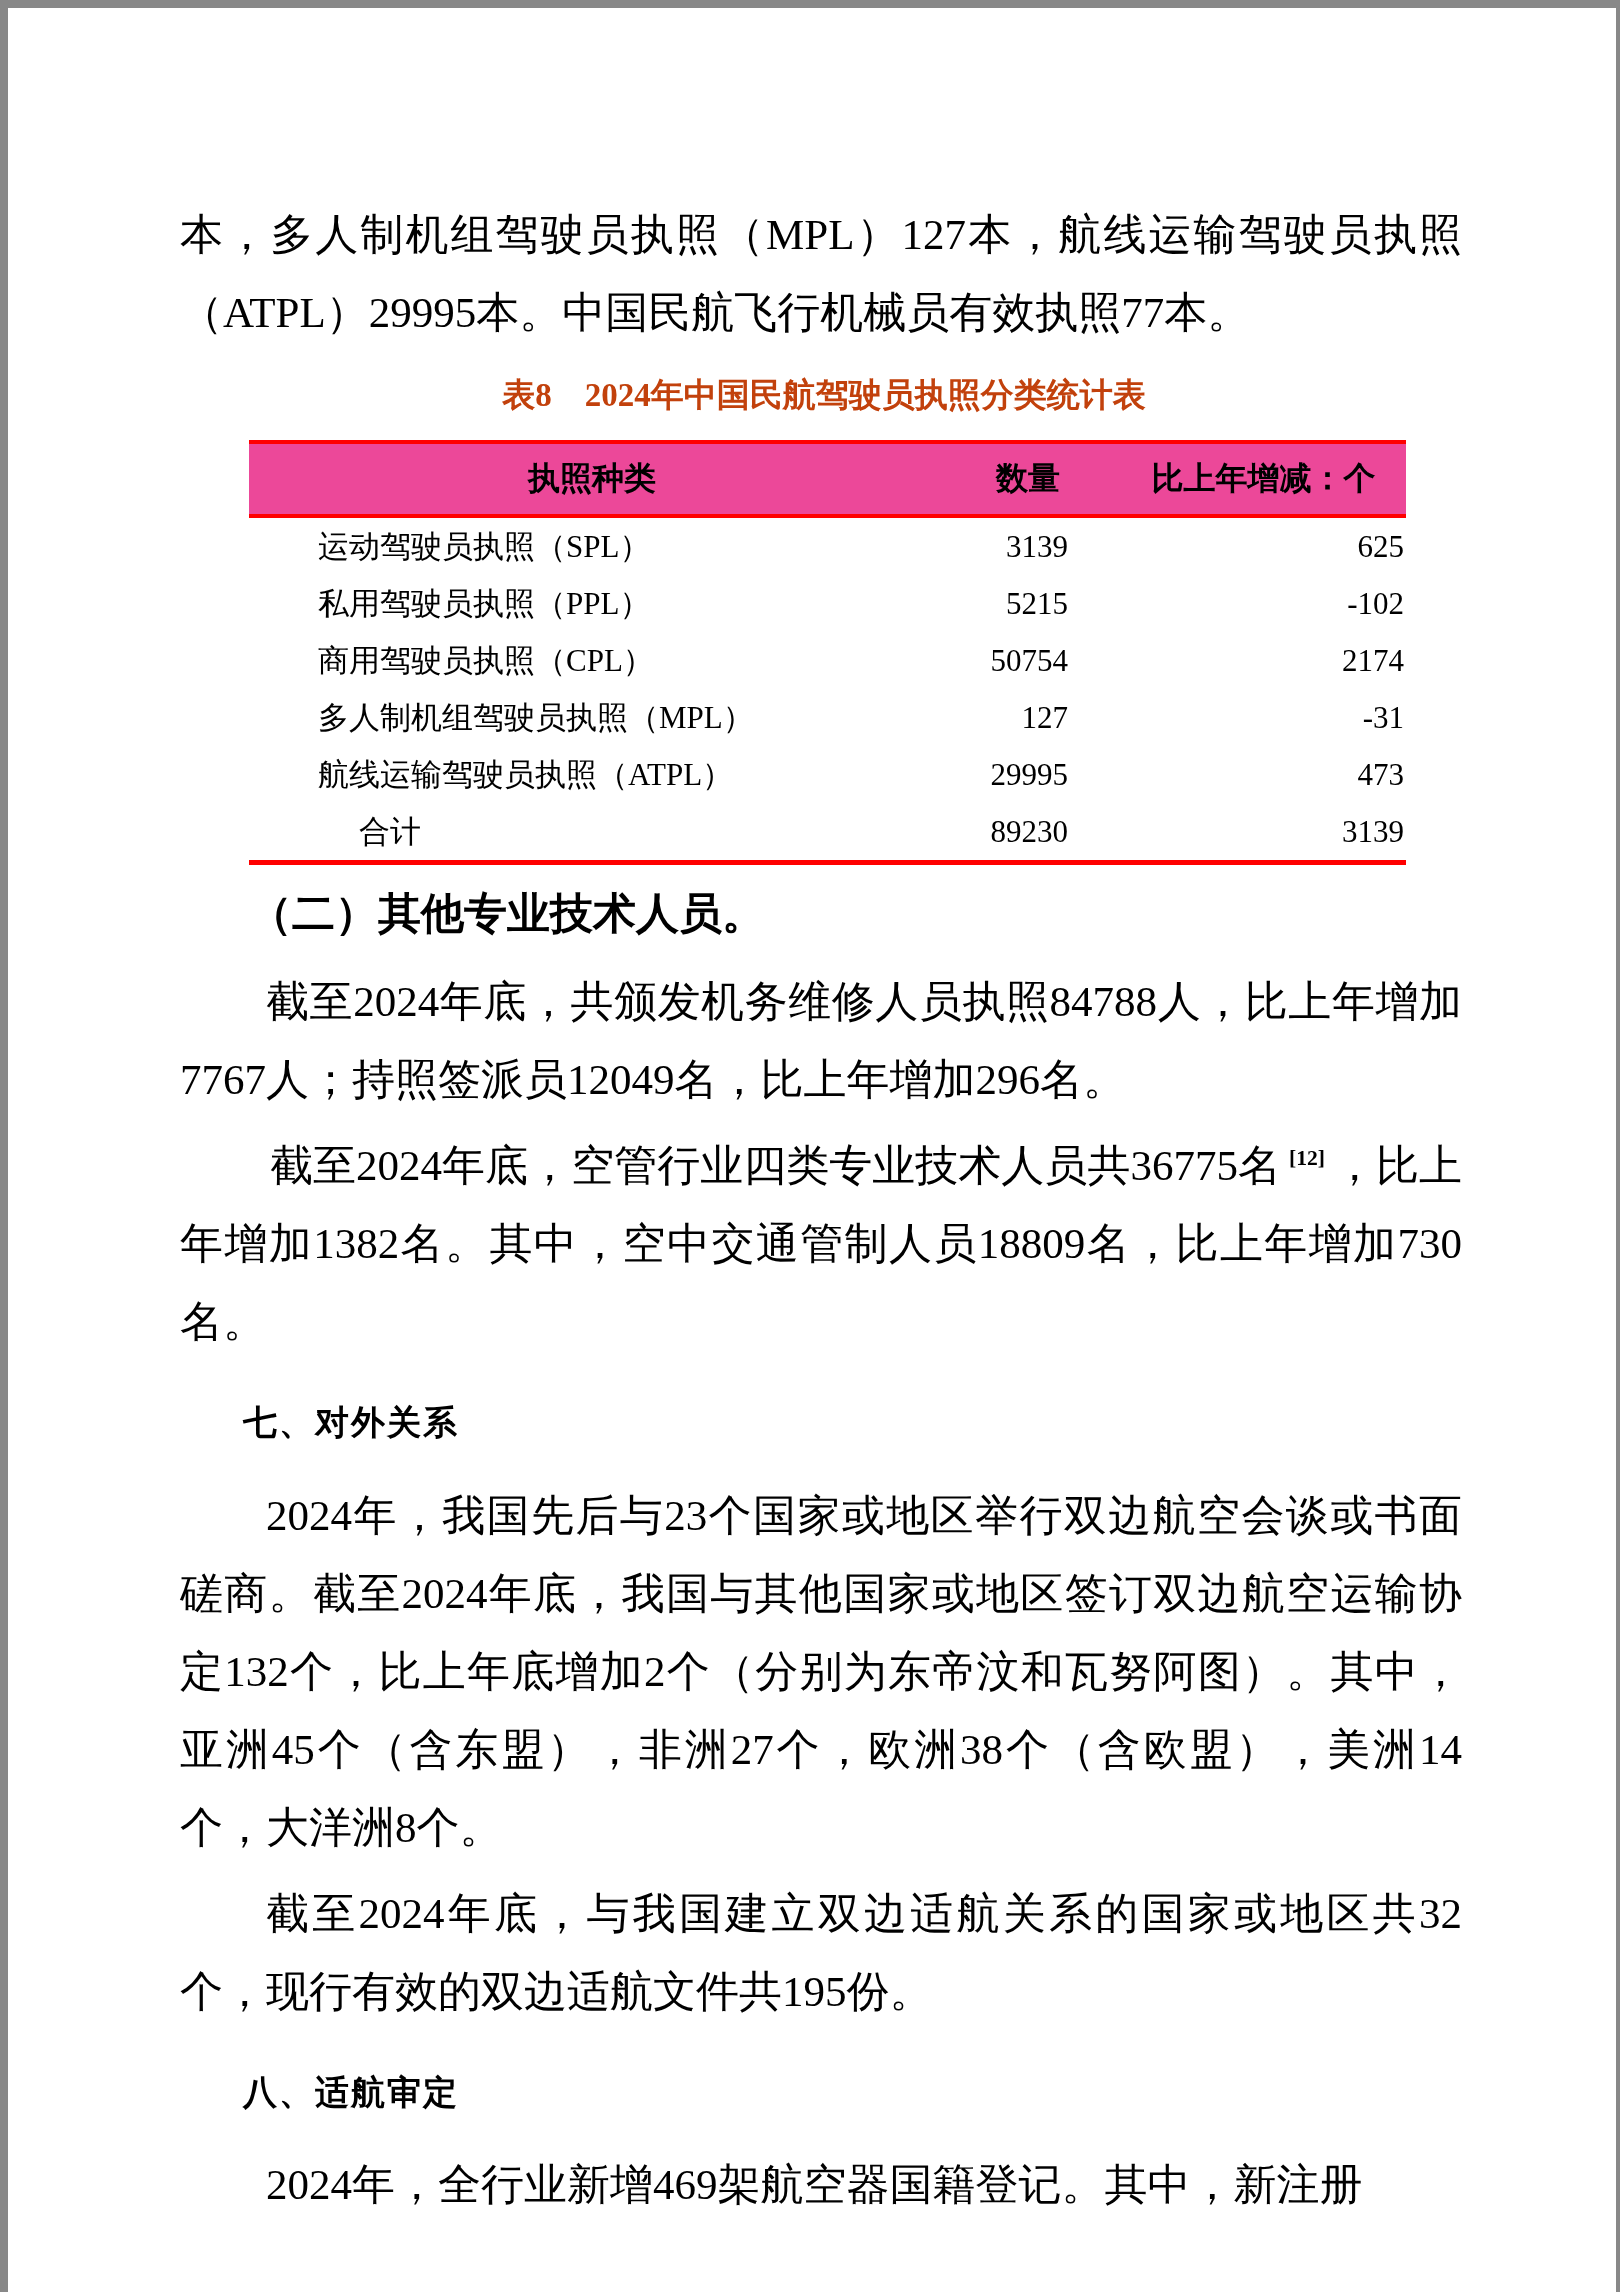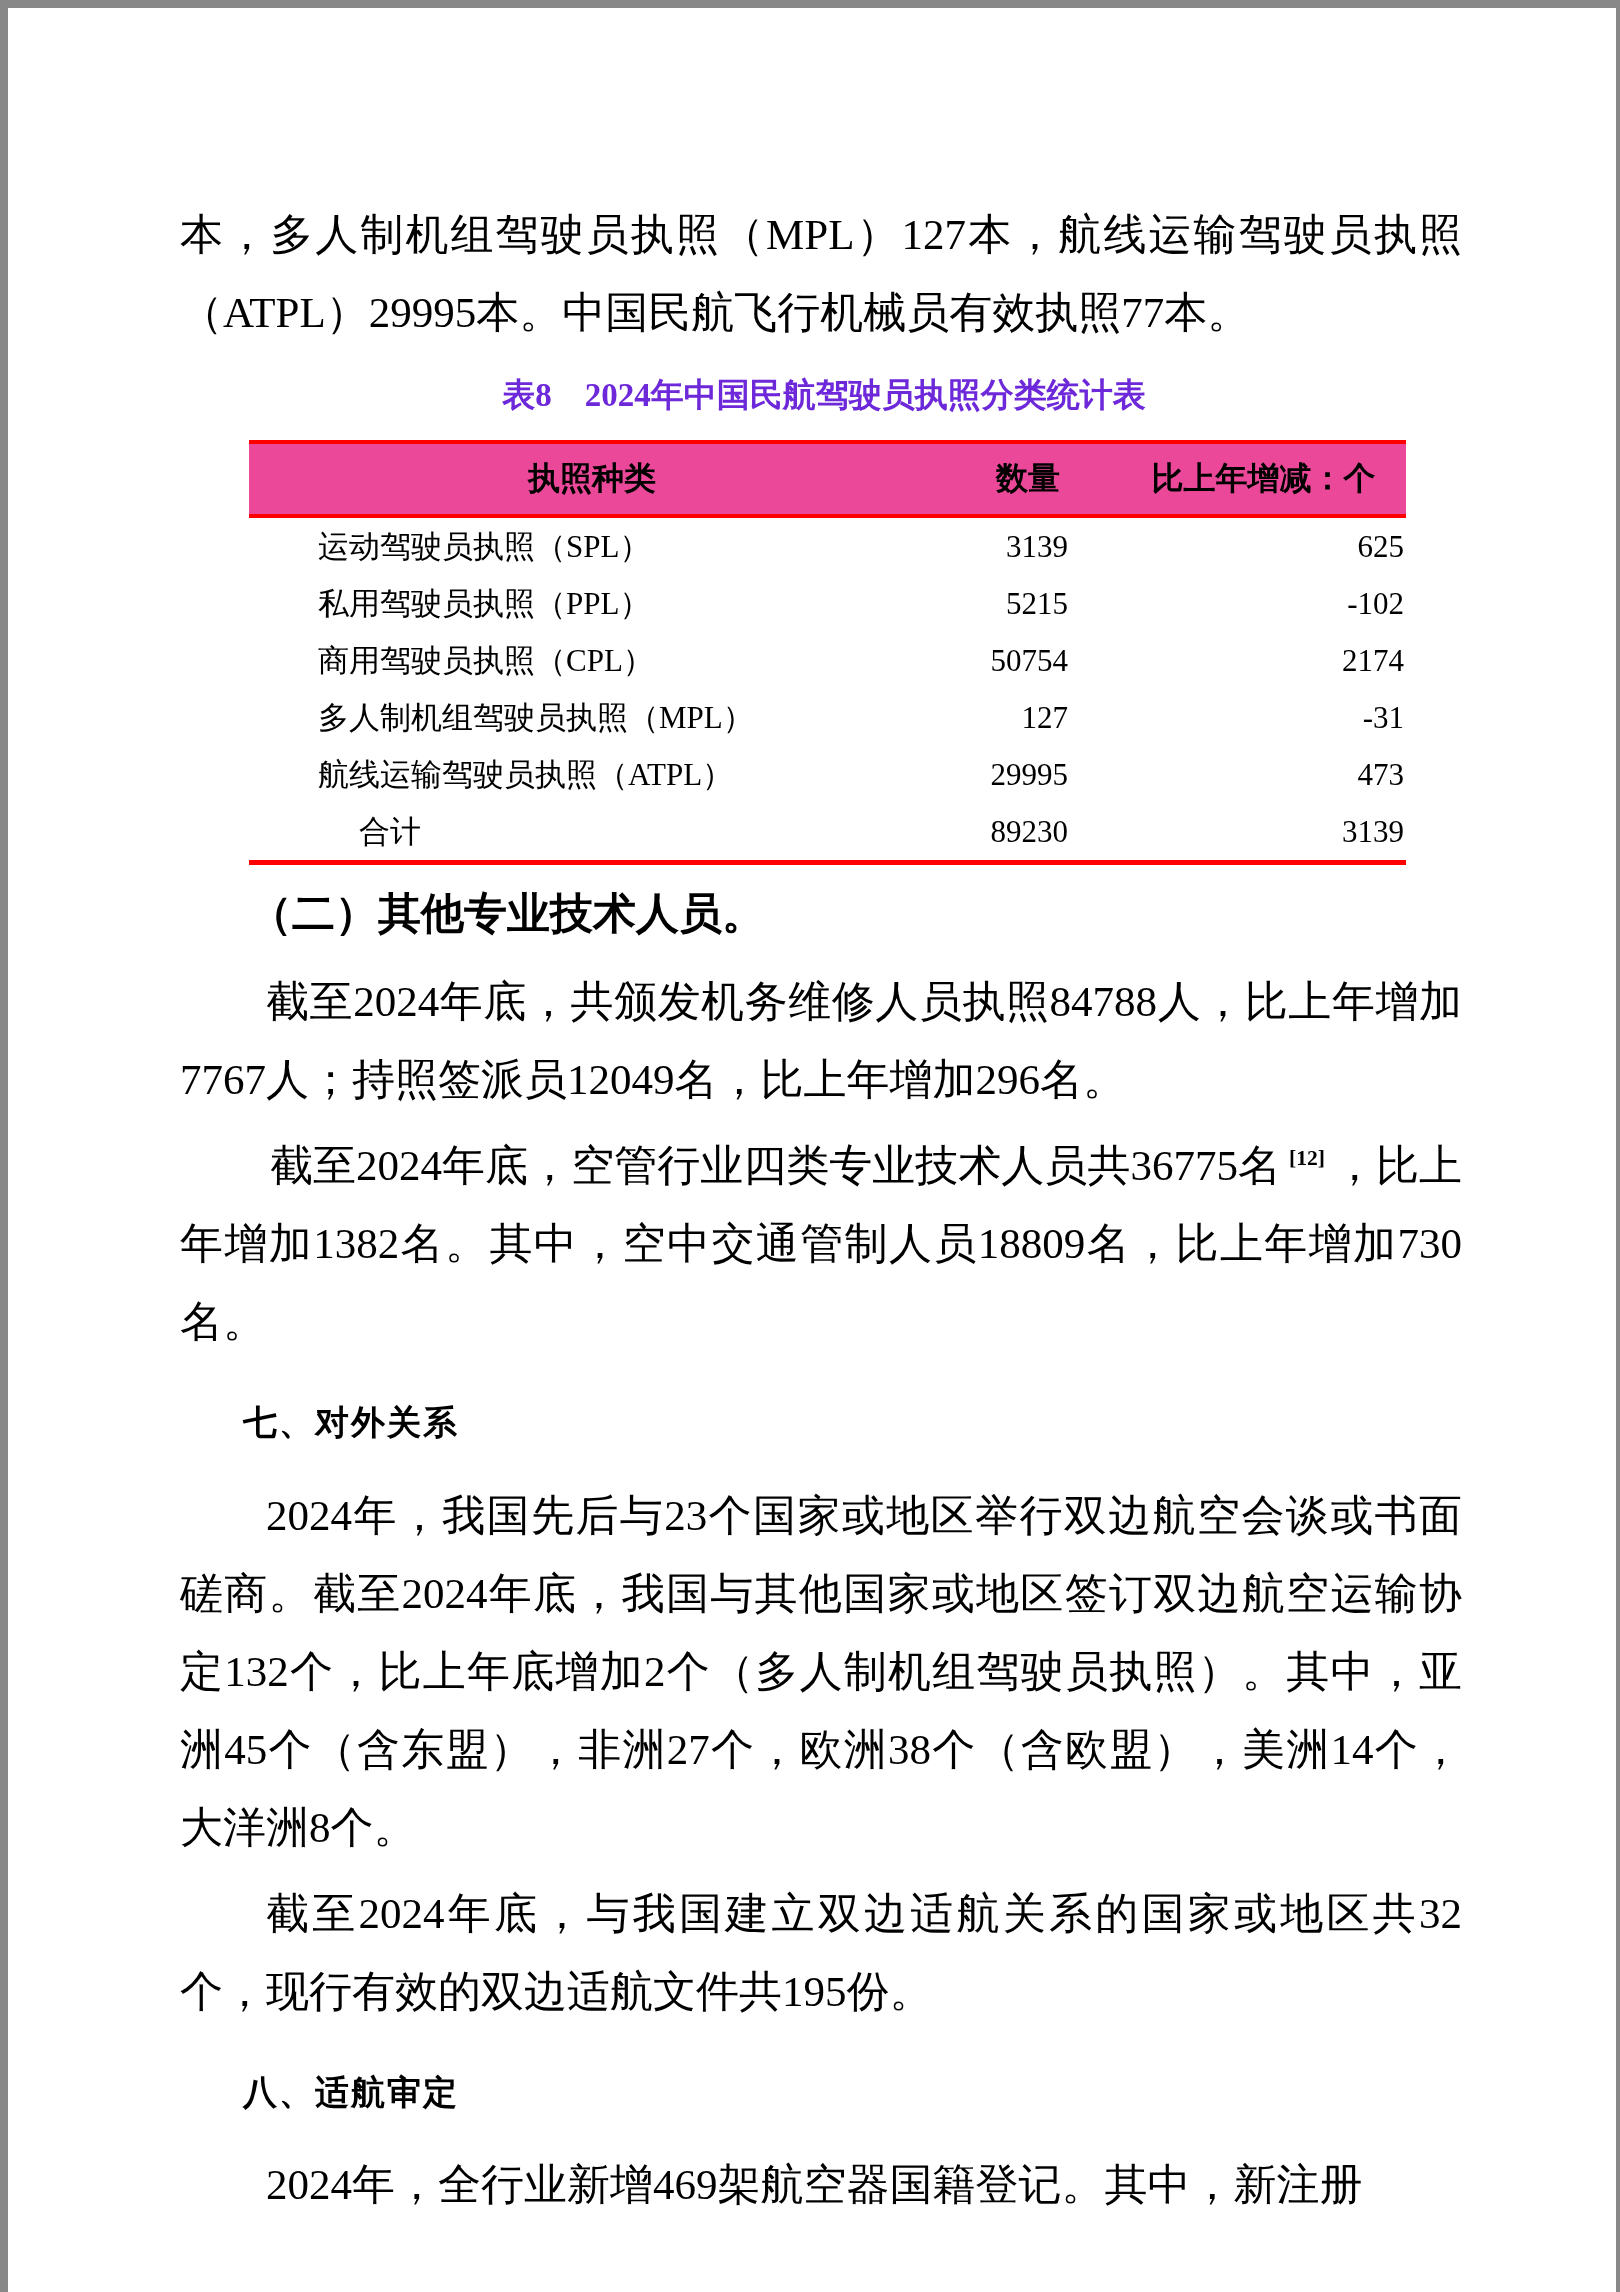--- a/index.html
+++ b/index.html
@@ -32,21 +32,21 @@
     vertical-align: super;
     line-height: 0;
     font-weight: bold;
   }
   .tbl-caption {
     width: 1158px;
     margin: 11.8px 0 13.7px 69px;
     text-align: center;
     font-size: 33px;
     font-weight: bold;
-    color: #6d28d9;
+    color: #c2410c;
     line-height: 47px;
     font-family: "Liberation Serif", "DejaVu Serif", serif;
   }
   .tbl-wrap { margin-left: 69px; width: 1158px; }
   table.lic {
     width: 100%;
     border-collapse: collapse;
     table-layout: fixed;
     border-top: 4.9px solid #ff0000;
     border-bottom: 5.9px solid #ff0000;
@@ -159,21 +159,21 @@
     </div>
 
     <div class="subsection">（二）其他专业技术人员。</div>
 
     <p class="para ind">截至2024年底，共颁发机务维修人员执照84788人，比上年增加7767人；持照签派员12049名，比上年增加296名。</p>
 
     <p class="para ind"><span>截至2024年底，空管行业四类专业技术人员共36775名</span><span class="sup">[12]</span><span>，比上年增加1382名。其中，空中交通管制人员18809名，比上年增加730名。</span></p>
 
     <div class="section-heading">七、对外关系</div>
 
-    <p class="para ind">2024年，我国先后与23个国家或地区举行双边航空会谈或书面磋商。截至2024年底，我国与其他国家或地区签订双边航空运输协定132个，比上年底增加2个（多人制机组驾驶员执照）。其中，亚洲45个（含东盟），非洲27个，欧洲38个（含欧盟），美洲14个，大洋洲8个。</p>
+    <p class="para ind">2024年，我国先后与23个国家或地区举行双边航空会谈或书面磋商。截至2024年底，我国与其他国家或地区签订双边航空运输协定132个，比上年底增加2个（分别为东帝汶和瓦努阿图）。其中，亚洲45个（含东盟），非洲27个，欧洲38个（含欧盟），美洲14个，大洋洲8个。</p>
 
     <p class="para ind">截至2024年底，与我国建立双边适航关系的国家或地区共32个，现行有效的双边适航文件共195份。</p>
 
     <div class="section-heading">八、适航审定</div>
 
     <p class="para ind">2024年，全行业新增469架航空器国籍登记。其中，新注册</p>
 
   </div>
 
 </div>

